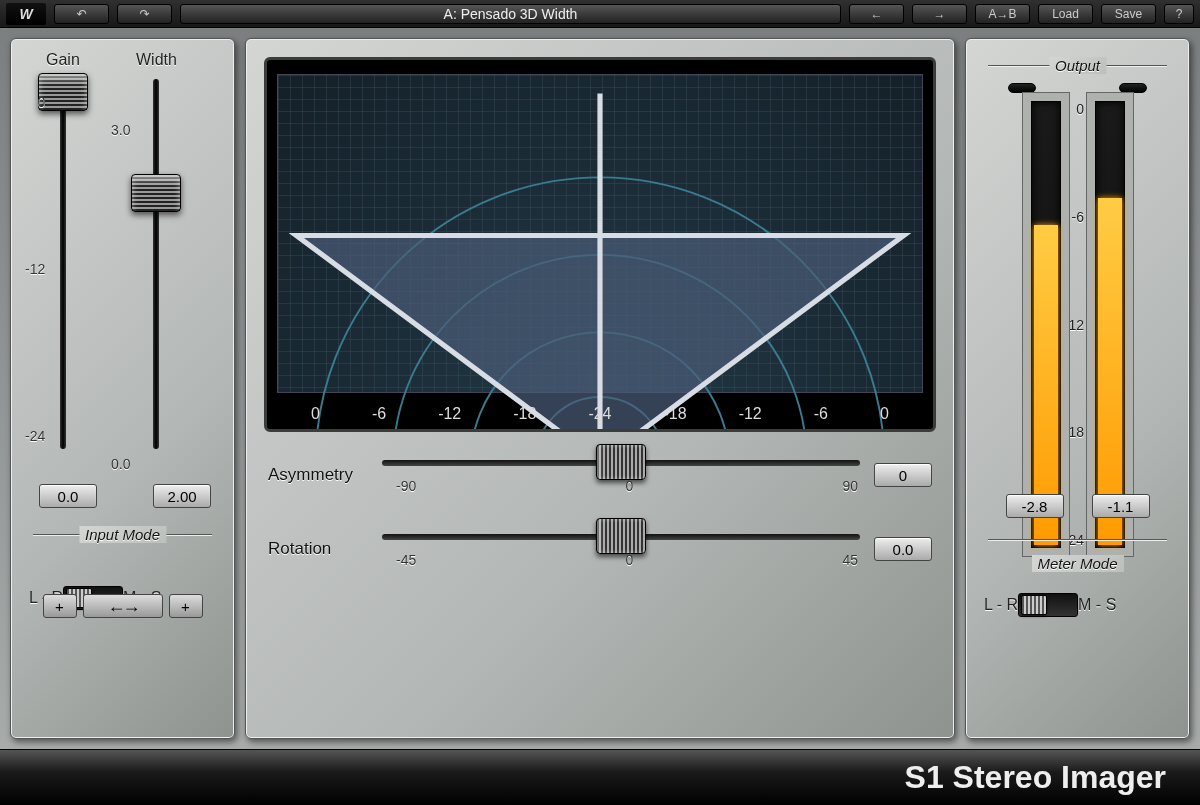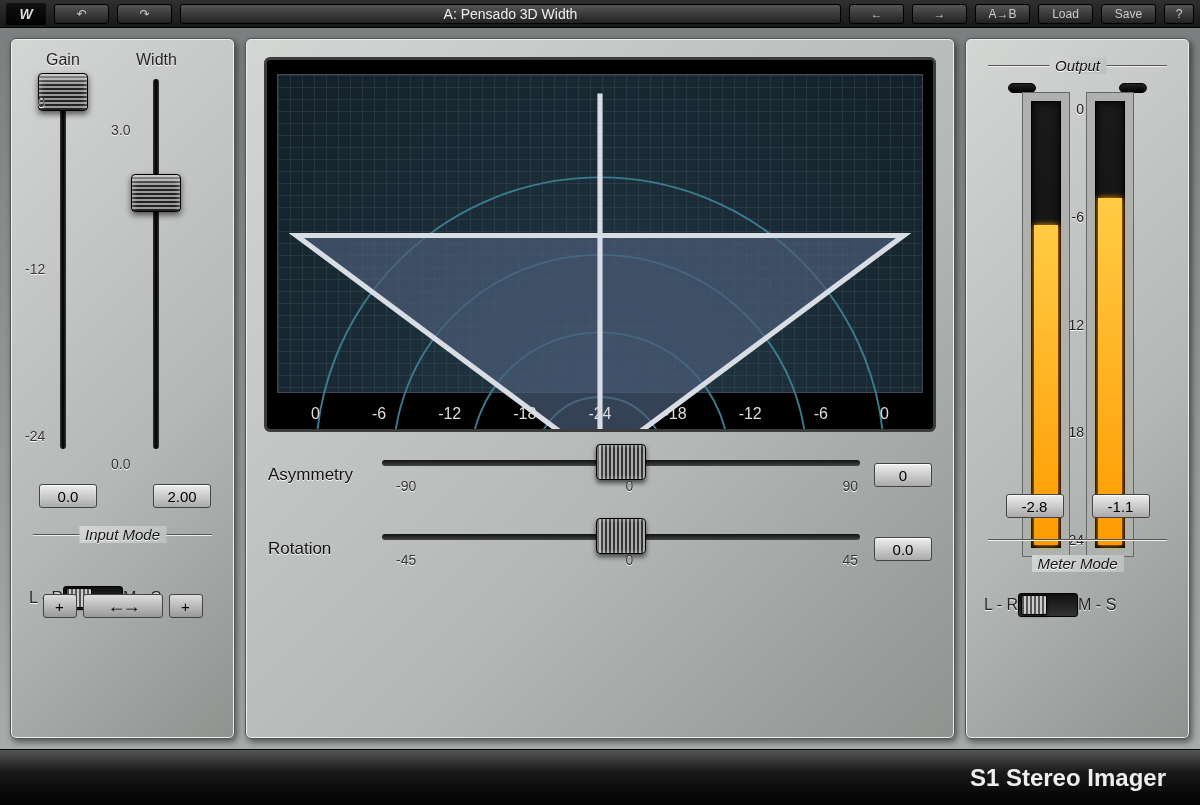--- a/index.html
+++ b/index.html
@@ -296,21 +296,21 @@
   .meter-mode-div { top:500px;}
   .meter-mode-title{ top:516px;text-align:center;}
   .meter-mode-row { top:522px;}
 
   
   .footer{
     position:absolute; left:0; right:0; bottom:0;
     height:56px;
     background: linear-gradient(#555,#1a1a1a 40%,#000);
     color:#eee;
-    font-size:24px;
+    font-size:32px;
     font-weight:bold;
     display:flex; align-items:center; justify-content:flex-end;
     padding-right:34px;
     border-top:1px solid #000;
   }
 
 </style>
 </head>
 <body>
 

